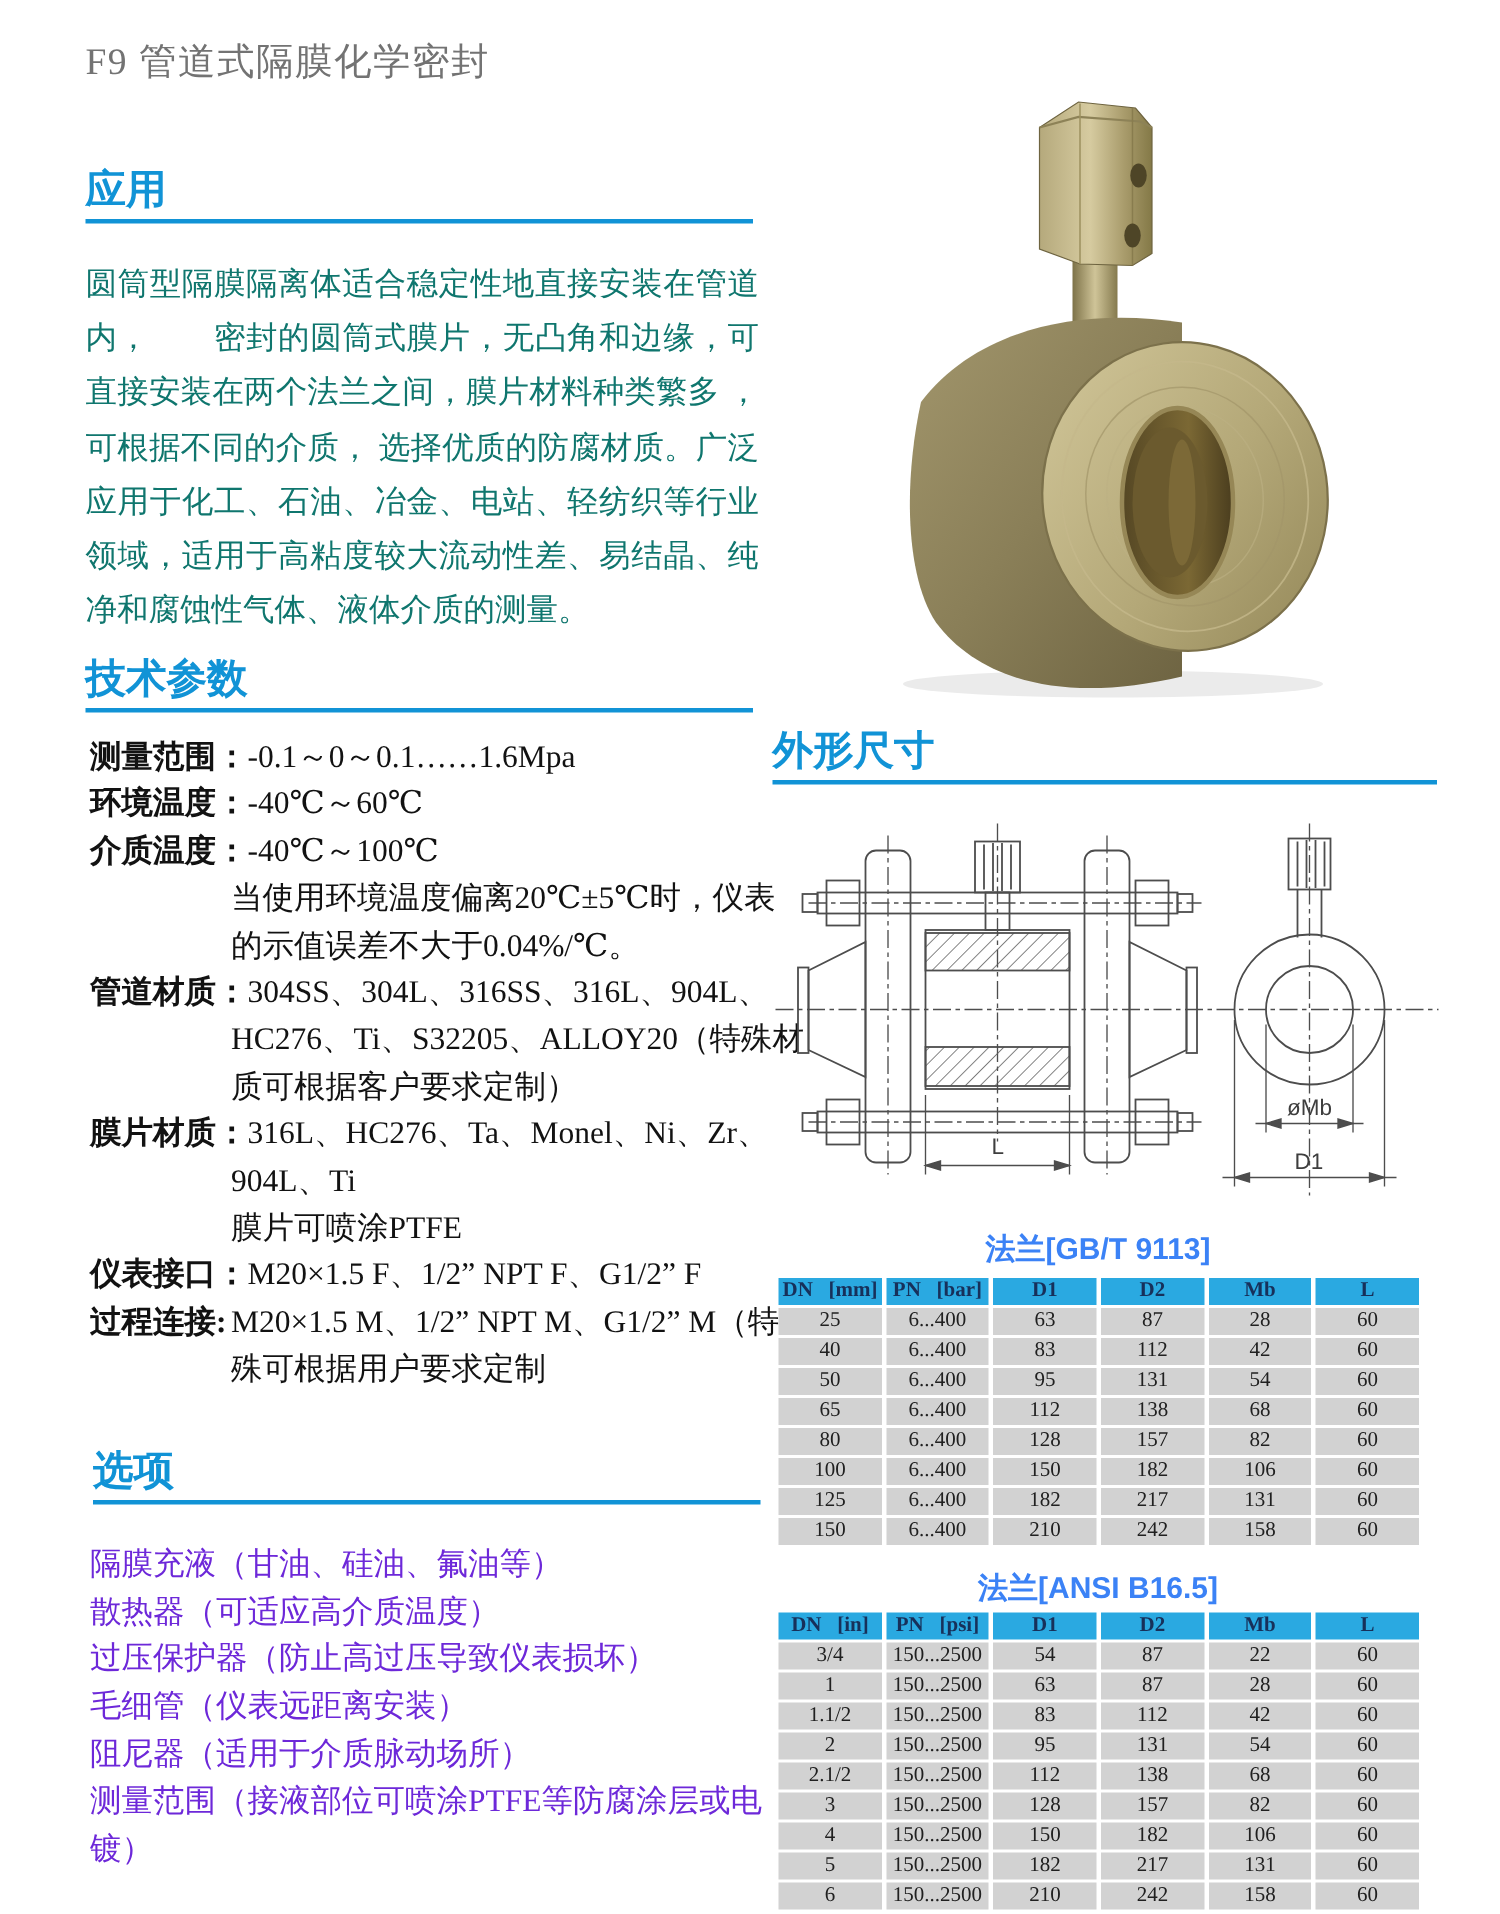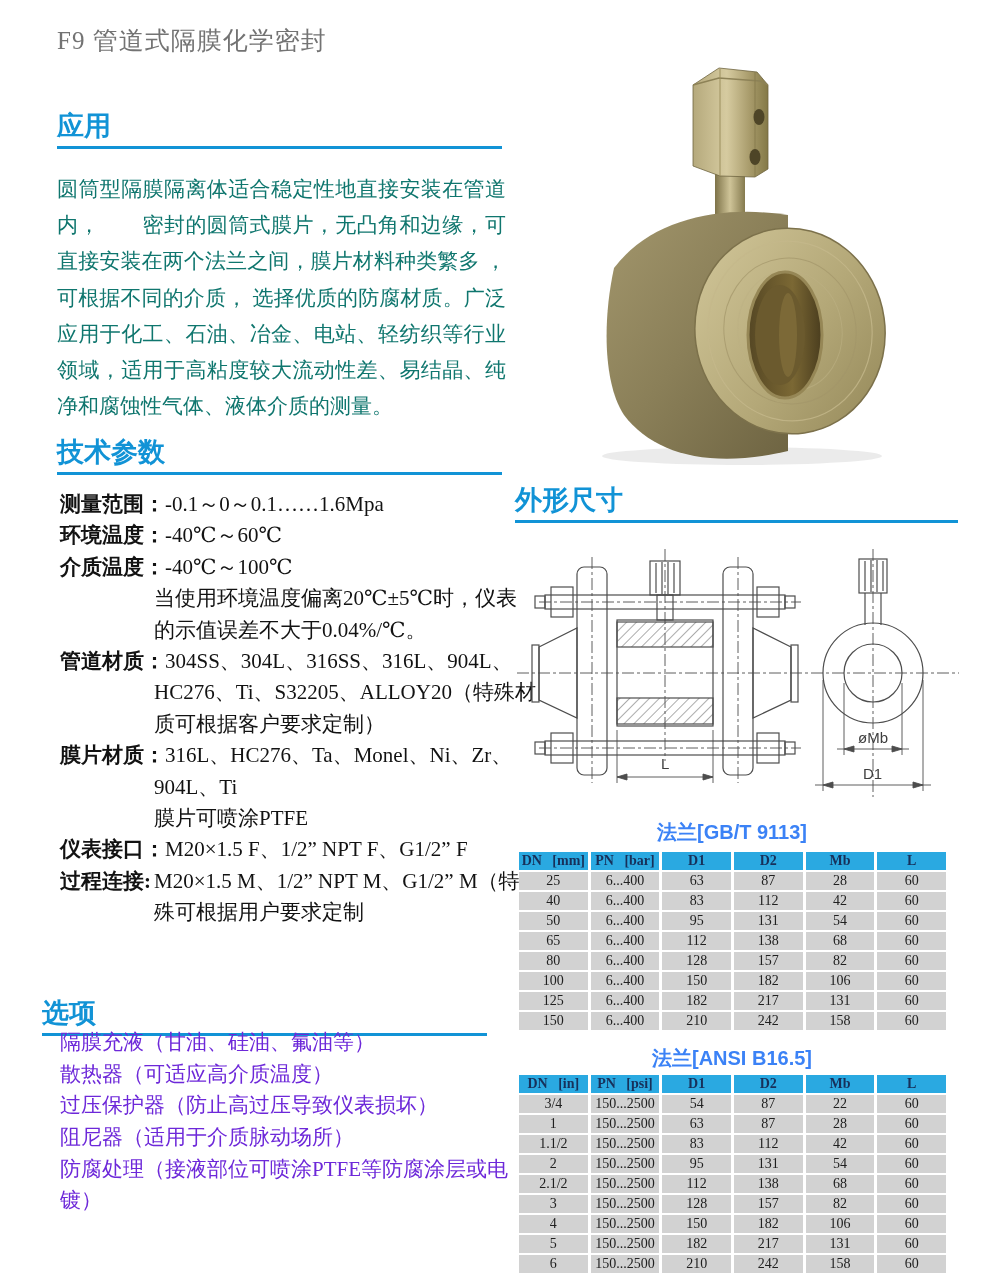--- a/index.html
+++ b/index.html
@@ -126,33 +126,34 @@
         <span class="spec-label">过程连接:</span>
         <span class="spec-text">M20×1.5 M、1/2” NPT M、G1/2” M（特</span>
       </div>
 
       <div class="spec-row">
         <span class="spec-label"></span>
         <span class="spec-text">殊可根据用户要求定制</span>
       </div>
     </div>
 
-  <div class="sec-head" style="left:42px;top:964px;width:445px;margin-top:33px;">选项</div>
+  <div class="sec-head" style="left:62px;top:964px;width:445px;">选项</div>
   <div class="opt-list">
 
       <div class="opt-line">隔膜充液（甘油、硅油、氟油等）</div>
 
       <div class="opt-line">散热器（可适应高介质温度）</div>
 
       <div class="opt-line">过压保护器（防止高过压导致仪表损坏）</div>
 
+      <div class="opt-line">毛细管（仪表远距离安装）</div>
 
       <div class="opt-line">阻尼器（适用于介质脉动场所）</div>
 
-      <div class="opt-line">防腐处理（接液部位可喷涂PTFE等防腐涂层或电</div>
+      <div class="opt-line">测量范围（接液部位可喷涂PTFE等防腐涂层或电</div>
 
       <div class="opt-line">镀）</div>
     </div>
 
   <div class="photo-wrap">
     <svg width="322" height="412" viewBox="0 0 322 412">
       <defs>
         <linearGradient id="hexg" x1="0" y1="0" x2="1" y2="0">
           <stop offset="0" stop-color="#b5a97c"></stop>
             <stop offset="0.45" stop-color="#d6cba0"></stop>

